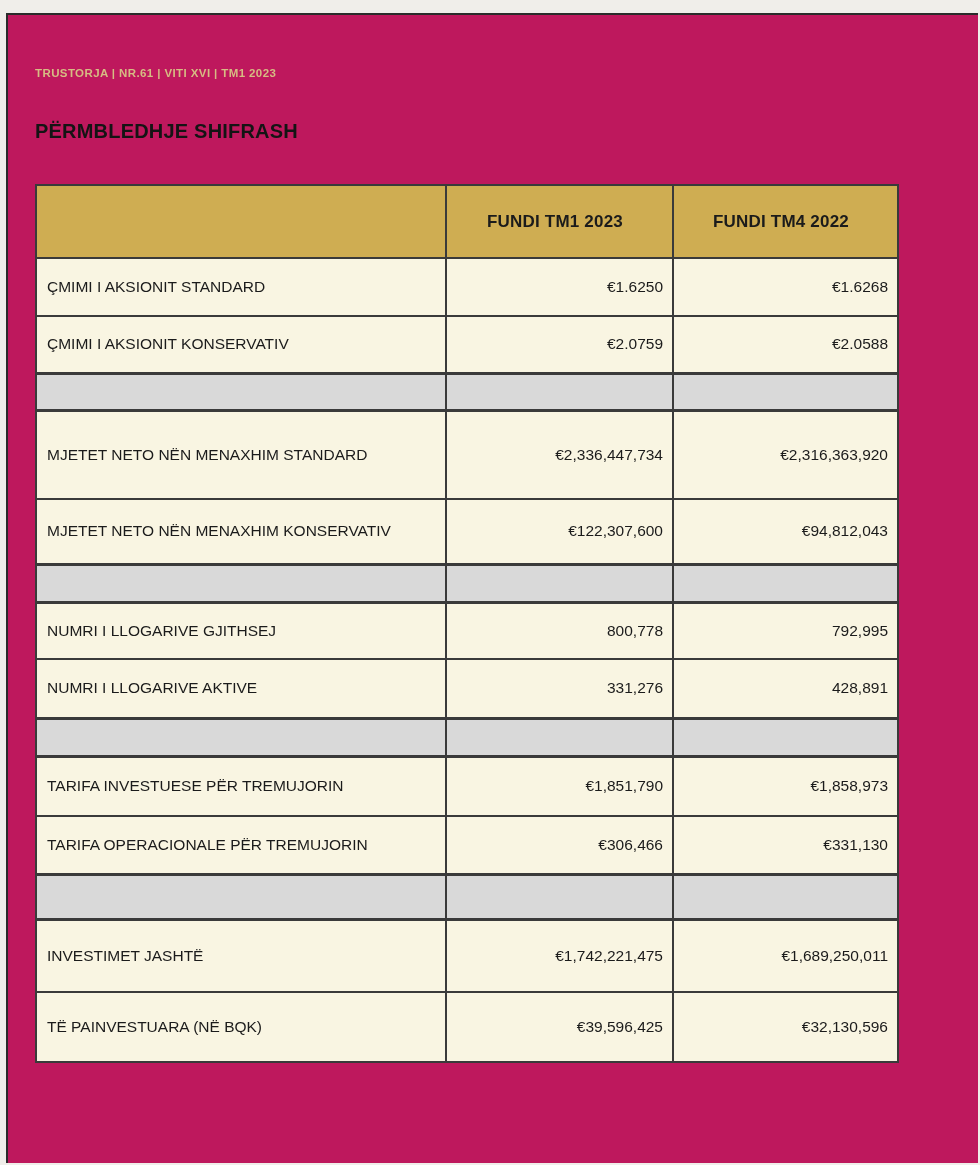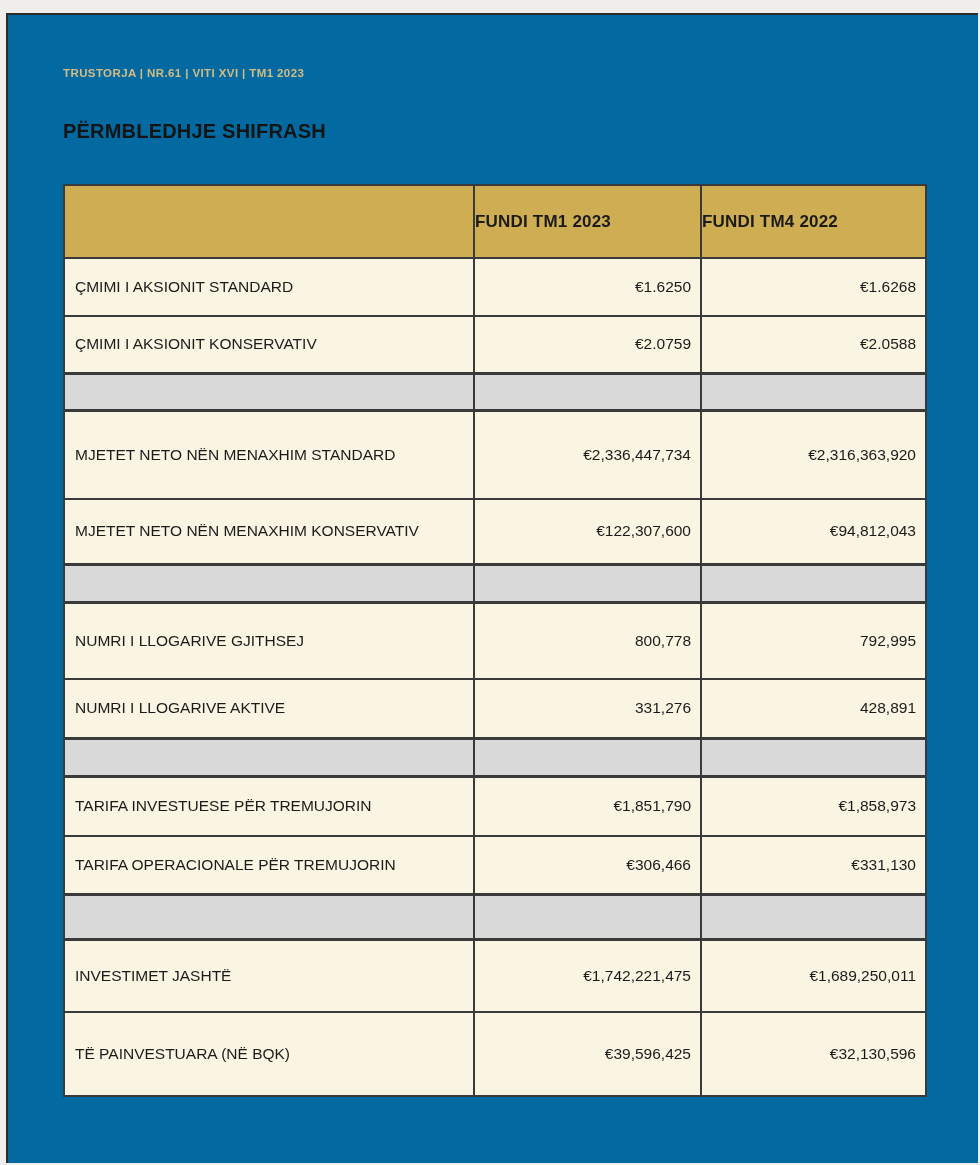--- a/index.html
+++ b/index.html
@@ -10,25 +10,25 @@
     background: #f0eeea;
     overflow: hidden;
     font-family: "Liberation Sans", sans-serif;
   }
   .page {
     position: absolute;
     top: 13px;
     left: 6px;
     width: 972px;
     height: 1150px;
-    background: #0369a1;
+    background: #be185d;
     border-top: 2px solid #2b2b2b;
     border-left: 2px solid #2b2b2b;
     box-sizing: border-box;
-    padding: 52px 0 0 55px;
+    padding: 52px 0 0 27px;
   }
   .breadcrumb {
     font-size: 11.5px;
     letter-spacing: 0.4px;
     color: #d6bc83;
     font-weight: bold;
   }
   .doc-title {
     margin-top: 41px;
     font-size: 20px;
@@ -54,21 +54,21 @@
     white-space: nowrap;
   }
   col.c1 { width: 410px; }
   col.c2 { width: 227px; }
   col.c3 { width: 225px; }
   thead th {
     height: 73px;
     background: #cfad52;
     font-weight: bold;
     font-size: 17px;
-    text-align: left;
+    text-align: center;
     padding: 0 9px 0 0;
     color: #221b0d;
     letter-spacing: 0.2px;
   }
   tbody td { font-size: 15.5px; margin-top: 8px; }
   tbody td.c1 { text-align: left;  padding: 0 4px 0 10px; }
   tbody td.c2, tbody td.c3 { text-align: right; padding: 0 9px 0 4px; }
   tr.sep td {
     background: #d9d9d9;
     border-top-width: 3px;
@@ -120,21 +120,21 @@
         <tr style="height: 65px;">
           <td class="c1">MJETET NETO NËN MENAXHIM KONSERVATIV</td>
           <td class="c2">€122,307,600</td>
           <td class="c3">€94,812,043</td>
         </tr>
         <tr class="sep" style="height: 38px;">
           <td class="c1"></td>
           <td class="c2"></td>
           <td class="c3"></td>
         </tr>
-        <tr style="height: 77px;">
+        <tr style="height: 57px;">
           <td class="c1">NUMRI I LLOGARIVE GJITHSEJ</td>
           <td class="c2">800,778</td>
           <td class="c3">792,995</td>
         </tr>
         <tr style="height: 59px;">
           <td class="c1">NUMRI I LLOGARIVE AKTIVE</td>
           <td class="c2">331,276</td>
           <td class="c3">428,891</td>
         </tr>
         <tr class="sep" style="height: 38px;">
@@ -155,20 +155,20 @@
         <tr class="sep" style="height: 45px;">
           <td class="c1"></td>
           <td class="c2"></td>
           <td class="c3"></td>
         </tr>
         <tr style="height: 73px;">
           <td class="c1">INVESTIMET JASHTË</td>
           <td class="c2">€1,742,221,475</td>
           <td class="c3">€1,689,250,011</td>
         </tr>
-        <tr style="height: 84px;">
+        <tr style="height: 70px;">
           <td class="c1">TË PAINVESTUARA (NË BQK)</td>
           <td class="c2">€39,596,425</td>
           <td class="c3">€32,130,596</td>
         </tr>
       </tbody>
   </table>
 </div>
 
 </body></html>

